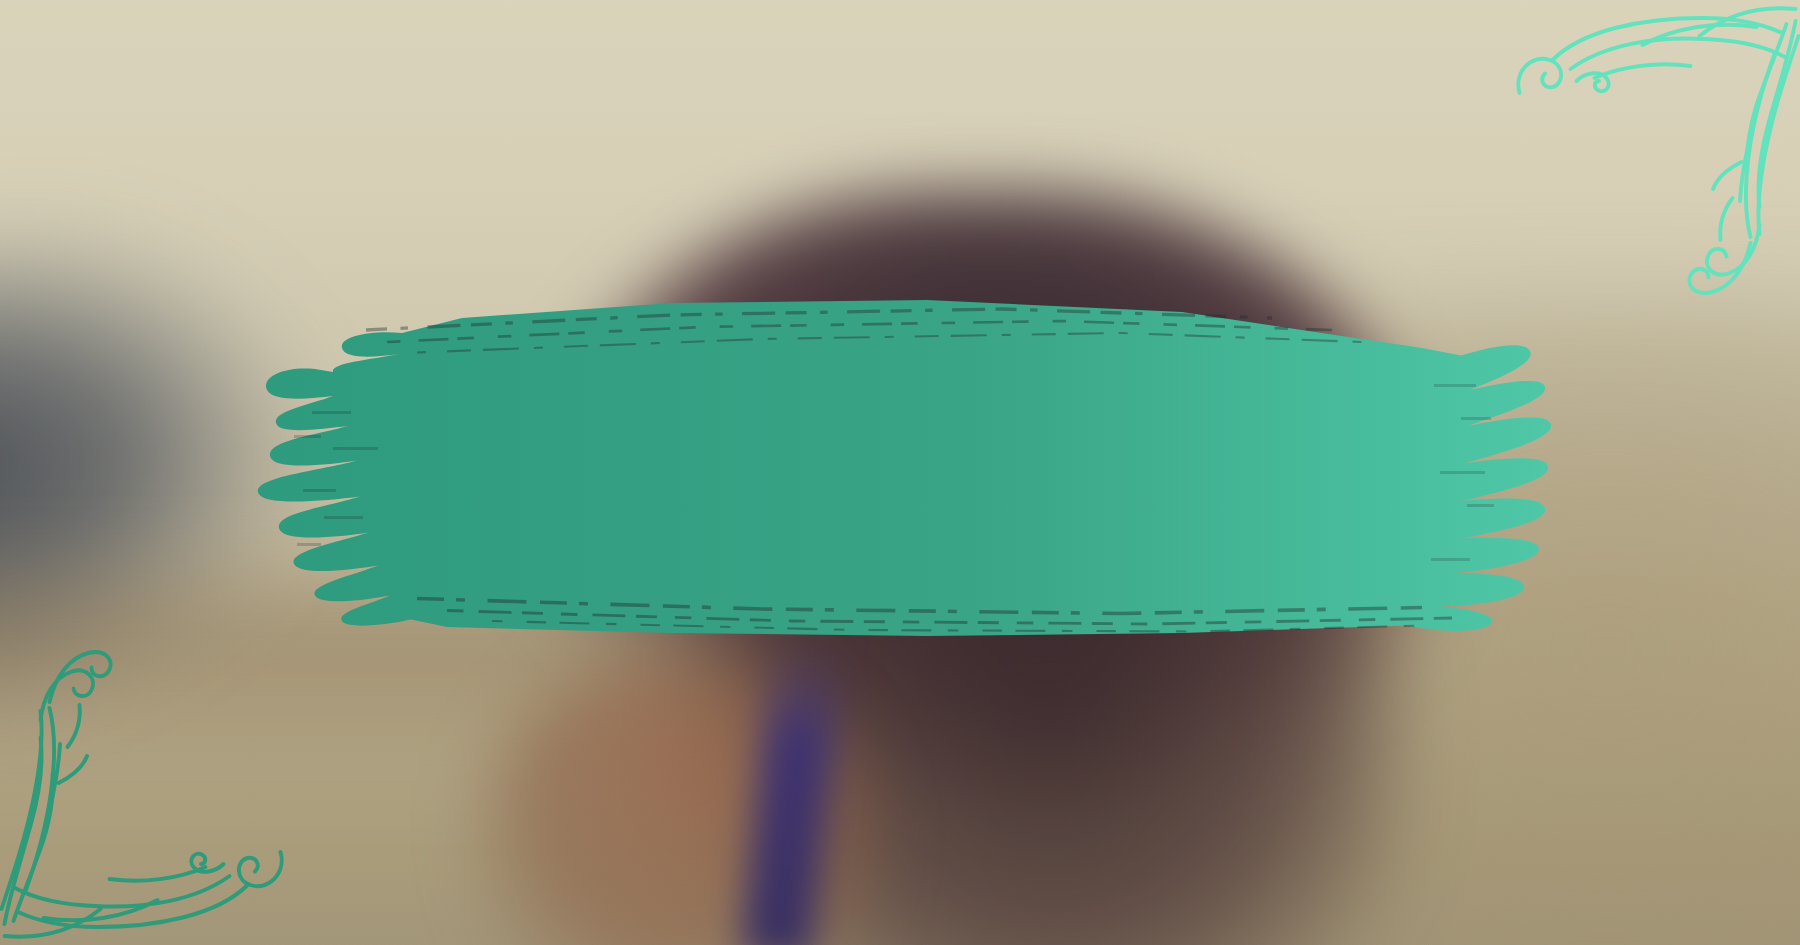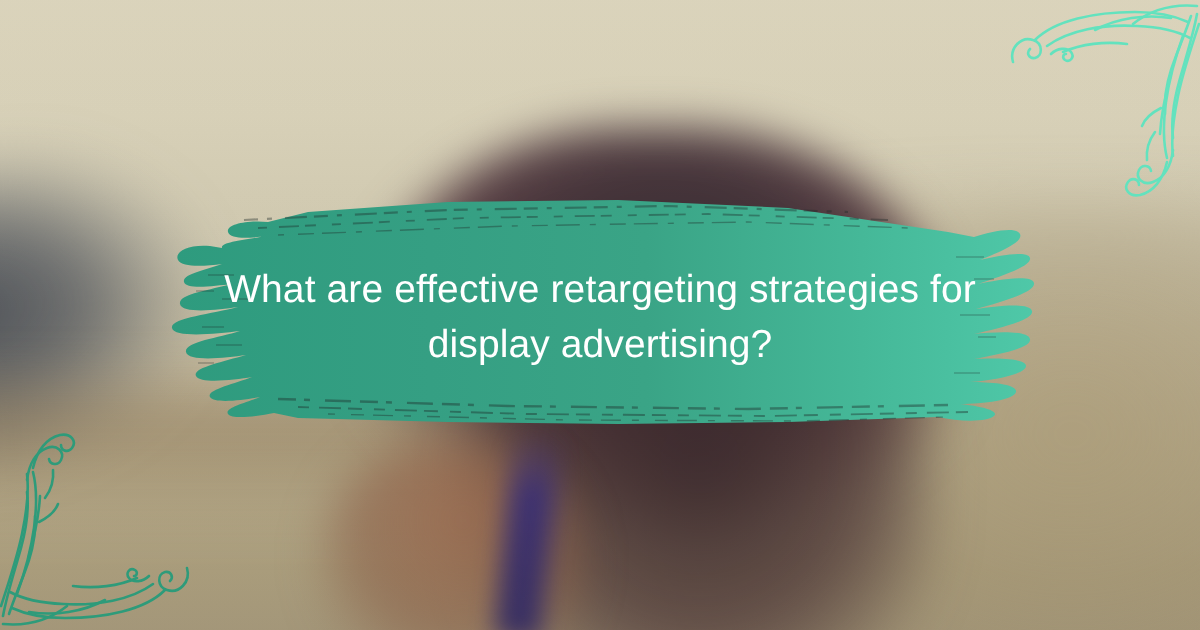--- a/index.html
+++ b/index.html
@@ -295,17 +295,14 @@
       <g opacity="0.20" fill="#1d2a28">
         <rect x="808" y="70" width="28" height="2"></rect>
         <rect x="826" y="92" width="20" height="2"></rect>
         <rect x="812" y="128" width="30" height="2"></rect>
         <rect x="830" y="150" width="18" height="2"></rect>
         <rect x="806" y="186" width="26" height="2"></rect>
       </g>
     </svg>
   </div>
 
-  <div class="title-block">
-    <h1 class="title-text">What are effective retargeting strategies for display advertising?</h1>
-  </div>
 
 </div>
 
 </body></html>

